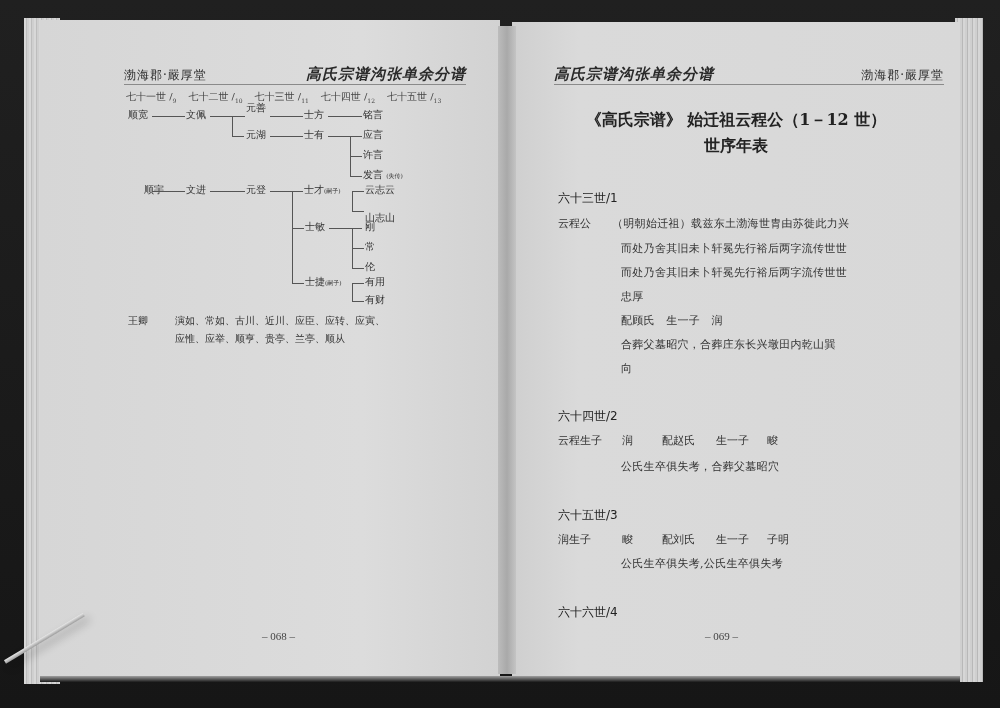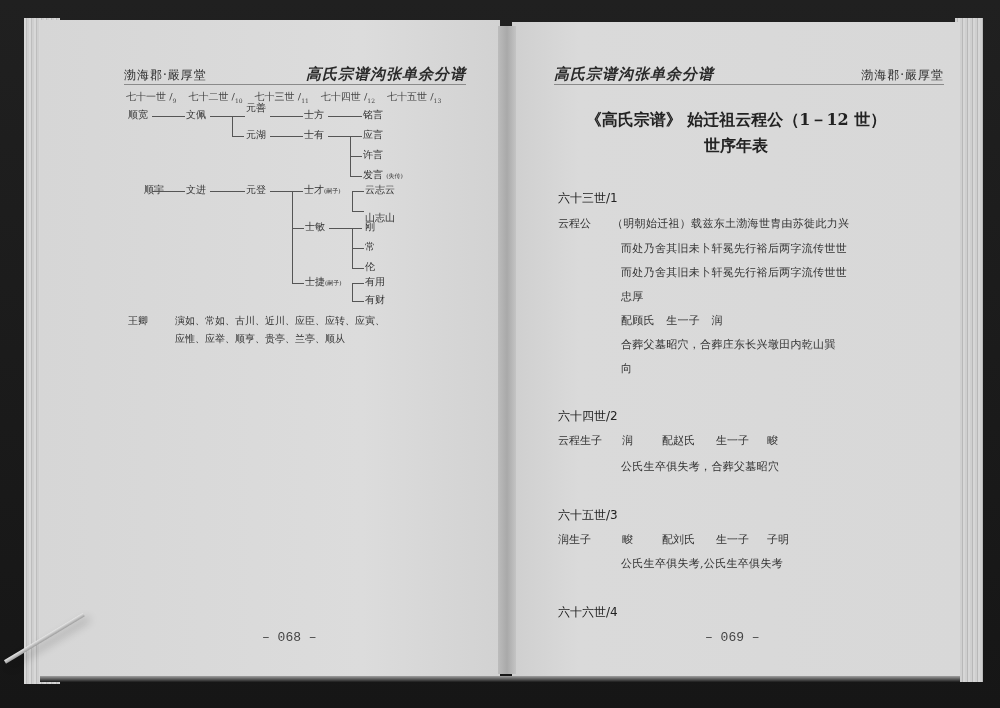--- a/index.html
+++ b/index.html
@@ -47,21 +47,21 @@
   .hline { position: absolute; height: 1px; background: #555; }
   .vline { position: absolute; width: 1px; background: #555; }
 
   .misc { position: absolute; font-size: 10px; color: #333; line-height: 23px; }
 
   .title { position: absolute; left: 512px; width: 448px; text-align: center; font-size: 16px; color: #222; font-weight: bold; }
   .section { position: absolute; left: 558px; font-family: "DejaVu Sans", sans-serif; font-size: 12px; color: #222; }
   .entry { position: absolute; font-size: 11px; color: #333; white-space: nowrap; }
   .body-line { position: absolute; left: 621px; font-size: 11px; color: #333; letter-spacing: 0.3px; white-space: nowrap; }
 
-  .pageno { position: absolute; font-size: 13px; color: #444; font-family: Liberation Mono, monospace; }
+  .pageno { position: absolute; font-size: 11px; color: #444; font-family: Liberation Serif, serif; }
   .bookmark {
     position: absolute; left: 5px; top: 660px; width: 92px; height: 4px;
     background: linear-gradient(#e8e8e8, #9a9a9a);
     transform: rotate(-31deg); transform-origin: left center;
     box-shadow: 2px 6px 8px rgba(0,0,0,0.25);
   }
   .bottom-shadow { position: absolute; left: 40px; top: 676px; width: 920px; height: 6px; background: linear-gradient(#a0a0a0, #1c1c1c); }
 </style>
 </head>
 <body>

